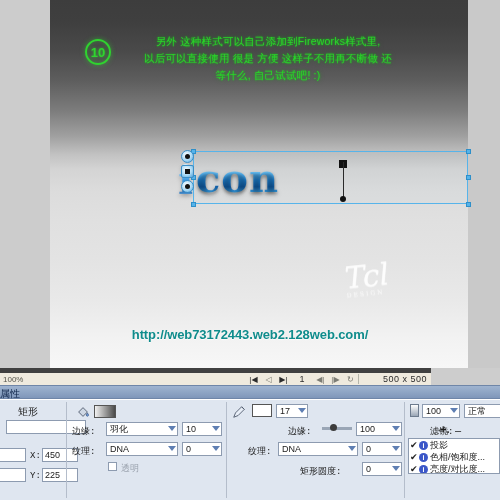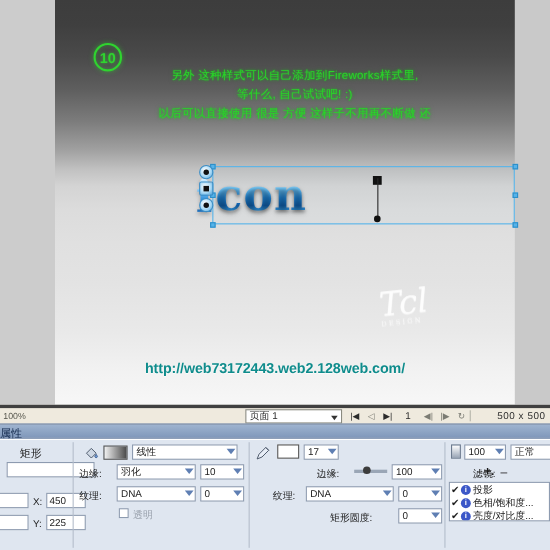--- a/index.html
+++ b/index.html
@@ -38,21 +38,20 @@
   #annot {
     position: absolute; left: 118px; top: 33px; width: 300px;
     text-align: center;
     color: #2ad42a;
     font-size: 10.5px;
     line-height: 17px;
     letter-spacing: .2px;
     text-shadow: 0 0 2px rgba(30,200,30,.85), 0 0 4px rgba(20,160,20,.55);
     filter: blur(.45px);
     white-space: nowrap;
-    margin-top: 28px;
   }
   #annot div { white-space: nowrap; }
 
   #badge {
     position: absolute; left: 85px; top: 39px;
     width: 26px; height: 26px; border-radius: 50%;
     border: 2px solid #2fd42f;
     color: #2fd42f; font-size: 13px; font-weight: bold;
     display: flex; align-items: center; justify-content: center;
     text-shadow: 0 0 3px rgba(40,220,40,.8);
@@ -165,23 +164,23 @@
     position: absolute; left: 0; top: 327px; width: 500px;
     text-align: center;
     font-size: 13px; font-weight: bold;
     color: #0f8c8c;
     letter-spacing: -.1px;
     text-shadow: 0 1px 1px rgba(255,255,255,.8);
   }
 
   
   #status-bar {
-    position: absolute; left: 0; top: 368px; width: 500px; height: 17px;
+    position: absolute; left: 0; top: 368px; width: 431px; height: 17px;
     background: #efeade;
-    border-top: 3px solid #404040;
+    border-top: 5px solid #404040;
     font-size: 9px; color: #2d2d2d;
     display: flex; align-items: center;
   }
   #status-zoom { padding-left: 3px; color: #55554c; font-size: 8px; }
   #status-spacer { flex: 1; }
   .pg-select {
     display: flex; align-items: center;
     border: 1px solid #8b8b80; background: #fff;
     height: 13px; width: 88px; margin-right: 4px;
     font-size: 9px; padding-left: 3px; position: relative;
@@ -231,21 +230,21 @@
     position: absolute; right: 1px; top: 3px;
     width: 0; height: 0;
     border-left: 4px solid transparent; border-right: 4px solid transparent;
     border-top: 5px solid #5f7fb3;
   }
   .sel {
     position: relative; border: 1px solid #8d9bb0; background: #fff;
     height: 14px; display: flex; align-items: center;
     padding: 0 14px 0 3px; font-size: 9px; overflow: hidden; white-space: nowrap;
   }
-  .lbl { font-size: 9px; color: #1b1b1b; }
+  .lbl { font-size: 9px; color: #1b1b1b; font-family: Liberation Mono, monospace; }
   .abs { position: absolute; }
 
   
   #obj-name { left: 18px; top: 5px; font-size: 10px; }
   #f-w { left: 6px; top: 20px; width: 80px; }
   #f-xw { left: -12px; top: 48px; width: 38px; }
   #f-yh { left: -12px; top: 68px; width: 38px; }
   #lx { left: 30px; top: 51px; }
   #ly { left: 30px; top: 71px; }
   #f-x { left: 42px; top: 48px; width: 36px; }
@@ -321,22 +320,22 @@
 
     <div id="canvas-left-edge"></div>
     <div id="canvas-right-edge"></div>
 
     <div id="canvas"></div>
 
     <div id="badge">10</div>
 
     <div id="annot">
       <div>另外 这种样式可以自己添加到Fireworks样式里,</div>
+      <div>以后可以直接使用 很是 方便 这样子不用再不断做 还</div>
       <div>等什么, 自己试试吧! :)</div>
-      <div>以后可以直接使用 很是 方便 这样子不用再不断做 还</div>
     </div>
 
     <div id="logo-i">i</div>
     <div id="logo-wrap">
       <span class="glyph">c</span>
       <span class="glyph">o</span>
       <span class="glyph">n</span>
     </div>
 
     <div id="sel-box">
@@ -370,24 +369,20 @@
       <small>DESIGN</small>
     </div>
 
     <div id="url">http://web73172443.web2.128web.com/</div>
   </div>
 
   <div id="status-bar">
     <span id="status-zoom">100%</span>
     <span id="status-spacer"></span>
 
-    <div class="pg-select">
-      <span>页面 1</span>
-      <span class="arrow"></span>
-    </div>
 
     <div class="navbtn on">|◀</div>
     <div class="navbtn">◁</div>
     <div class="navbtn on">▶|</div>
     <div id="pgnum">1</div>
     <div class="navbtn">◀|</div>
     <div class="navbtn">|▶</div>
     <div class="navbtn">↻</div>
     <div id="dims">500 x 500</div>
   </div>
@@ -410,24 +405,20 @@
 
     <div class="vdiv" style="left:66px; top:2px; height:96px;"></div>
     <div class="vdiv" style="left:226px; top:2px; height:96px;"></div>
     <div class="vdiv" style="left:404px; top:2px; height:96px;"></div>
 
     <svg class="abs" id="fill-bucket" viewBox="0 0 16 16">
       <path d="M3 8 L8 3 L13 8 L8 13 Z" fill="#cfd8e4" stroke="#4a5668" stroke-width="1"></path>
       <path d="M13 9 q3 3 0 4 q-3 -1 0 -4 Z" fill="#6f9ad6" stroke="#36507a" stroke-width=".7"></path>
     </svg>
     <div class="abs" id="fill-swatch"></div>
-    <div class="abs sel" id="fill-type">
-      <span>线性</span>
-      <span class="dn"></span>
-    </div>
 
     <div class="abs lbl" id="lbl-edge1">边缘:</div>
     <div class="abs sel" id="edge1-type">
       <span>羽化</span>
       <span class="dn"></span>
     </div>
     <div class="abs sel" id="edge1-amt">
       <span>10</span>
       <span class="dn"></span>
     </div>

